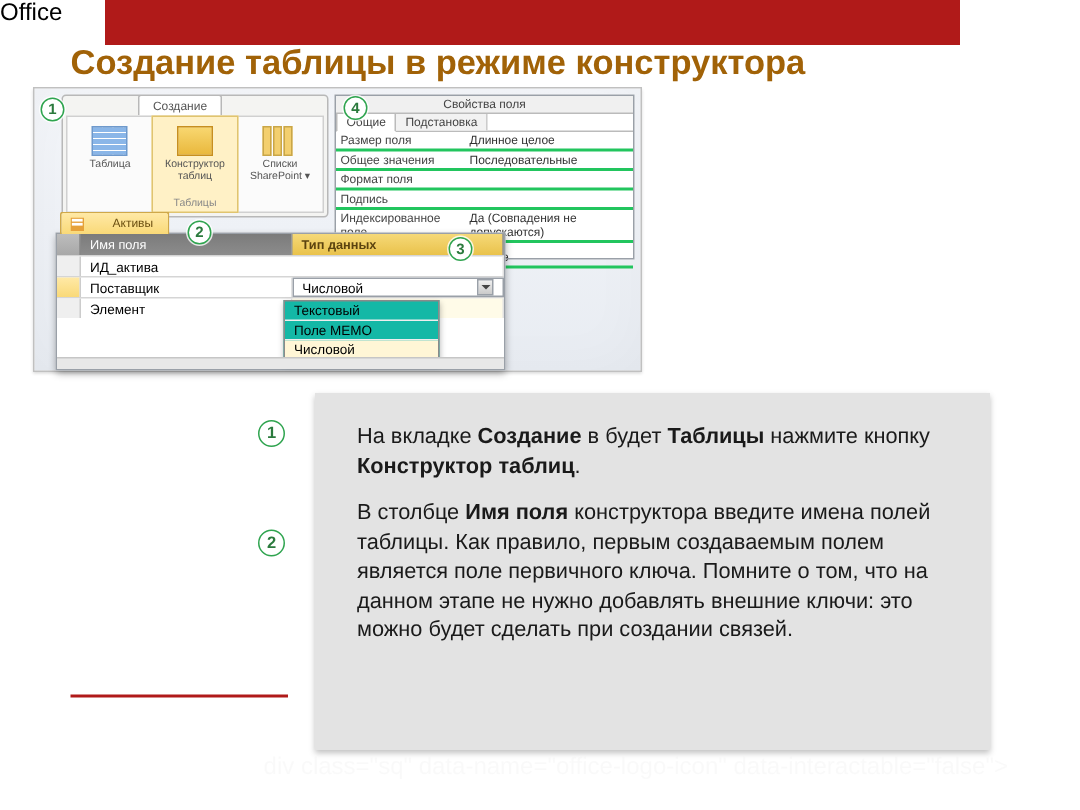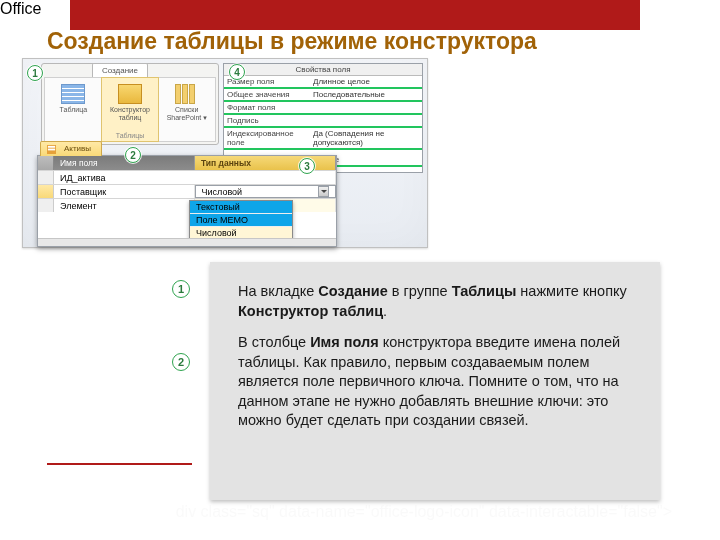--- a/index.html
+++ b/index.html
@@ -90,36 +90,36 @@
     border: 1px solid #9aa0a8;
     font-size: 9px;
   }
   .dg-tab {
     position: absolute; top: -15px; left: 2px;
     height: 15px; padding: 0 10px 0 6px;
     background: linear-gradient(#ffe9a6,#f9d978);
     border: 1px solid #cfa84a; border-bottom: none;
     border-radius: 2px 2px 0 0;
     font-size: 8px; line-height: 14px; color: #6a4e10;
-    display: flex; align-items:center; gap:8px;
+    display: flex; align-items:center; gap:19px;
   }
   .dg-tab svg { width: 9px; height: 9px; }
   .dg-header { display: flex; background: linear-gradient(#7b7b7b,#8c8c8c); color: #fff; }
   .dg-rowsel { width: 16px; background: linear-gradient(#bdbdbd,#a8a8a8); border-right:1px solid #888;}
   .dg-col { flex: 1; padding: 2px 6px; border-right:1px solid #999; font-size: 8.5px; }
   .dg-col.type { background: linear-gradient(#f6d978,#e9c24b); color:#5b430f;font-weight:bold; }
   .dg-rows .dr { display: flex; border-top: 1px solid #d5d5d5; height: 14px; }
   .dr .rsel { width: 16px; background: #efefef; border-right:1px solid #ccc; position: relative; }
   .rsel.sel { background: linear-gradient(#ffe9a6,#f9d978); }
   .dr .c { flex: 1; padding: 0 6px; line-height: 14px; border-right: 1px solid #e2e2e2; }
   .dr .c.type { background: #fffbe8; }
   .dr .c.type.current { background: #fff; border: 1px solid #9aa0a8; display:flex; justify-content:space-between; align-items:center; }
   .dd-arrow { width: 11px; height: 11px; background: linear-gradient(#f0f0f0,#cacaca); border: 1px solid #9aa0a8; display:flex; align-items:center; justify-content:center; }
   .dd-arrow::after { content:""; border: 3px solid transparent; border-top-color:#444; margin-top:3px; }
-  .dropdown { position: absolute; left: 151px; top: 44px; width: 104px; background: #0ea5e9; border: 1px solid #8a8a8a; box-shadow: 0 2px 4px rgba(0,0,0,0.3); }
+  .dropdown { position: absolute; left: 151px; top: 44px; width: 104px; background: #14b8a6; border: 1px solid #8a8a8a; box-shadow: 0 2px 4px rgba(0,0,0,0.3); }
   .dropdown div { padding: 1px 6px; font-size: 9px; border-bottom: 1px solid #eee; }
   .dropdown div.hl { background: #fff6d6; }
   
   .dg-scroll { position:absolute; bottom:0; left:0; right:0; height:8px; background:#e8e8e8; border-top:1px solid #c6c6c6; }
   
   .callout {
     position: absolute;
     width: 16px; height: 16px;
     border: 1.5px solid #2fa44f;
     border-radius: 50%;
@@ -192,20 +192,24 @@
           </div>
         <div class="rb-lbl">Списки</div>
         <div class="rb-lbl">SharePoint ▾</div>
       </div>
       <div class="rb-group-lbl">Таблицы</div>
     </div>
   </div>
 
   <div class="props">
     <div class="props-title">Свойства поля</div>
+    <div class="props-tabs">
+      <div class="props-tab active">Общие</div>
+      <div class="props-tab">Подстановка</div>
+    </div>
     <div class="props-body">
       <div class="prow">
           <div class="pk">Размер поля</div>
           <div class="pv">Длинное целое</div>
         </div>
       <div class="prow">
           <div class="pk">Общее значения</div>
           <div class="pv">Последовательные</div>
         </div>
       <div class="prow">
@@ -272,21 +276,21 @@
   <div class="callout" style="top:88px; left:102px">2</div>
   <div class="callout" style="top:99px; left:276px">3</div>
   <div class="callout" style="top:5px; left:206px">4</div>
 </div>
 
 <div class="body-callout" style="top:280px; left:172px">1</div>
 <div class="body-callout" style="top:353px; left:172px">2</div>
 
 <div class="txt-panel">
   <p>
-    <span>На вкладке </span><b>Создание</b><span> в группе </span><b>Таблицы</b><span> нажмите кнопку </span><b>Конструктор таблиц</b><span>.</span>
+    <span>На вкладке </span><b>Создание</b><span> в будет </span><b>Таблицы</b><span> нажмите кнопку </span><b>Конструктор таблиц</b><span>.</span>
   </p>
   <p>
     <span>В столбце </span><b>Имя поля</b><span> конструктора введите имена полей таблицы. Как правило, первым создаваемым полем является поле первичного ключа. Помните о том, что на данном этапе не нужно добавлять внешние ключи: это можно будет сделать при создании связей.</span>
   </p>
 </div>
 
 <div class="footer-rule"></div>
 
 <div class="office-logo">
   div class="sq" data-name="office-logo-icon" data-interactable="false"&gt;<span></span><span></span><span></span><span></span></div>

